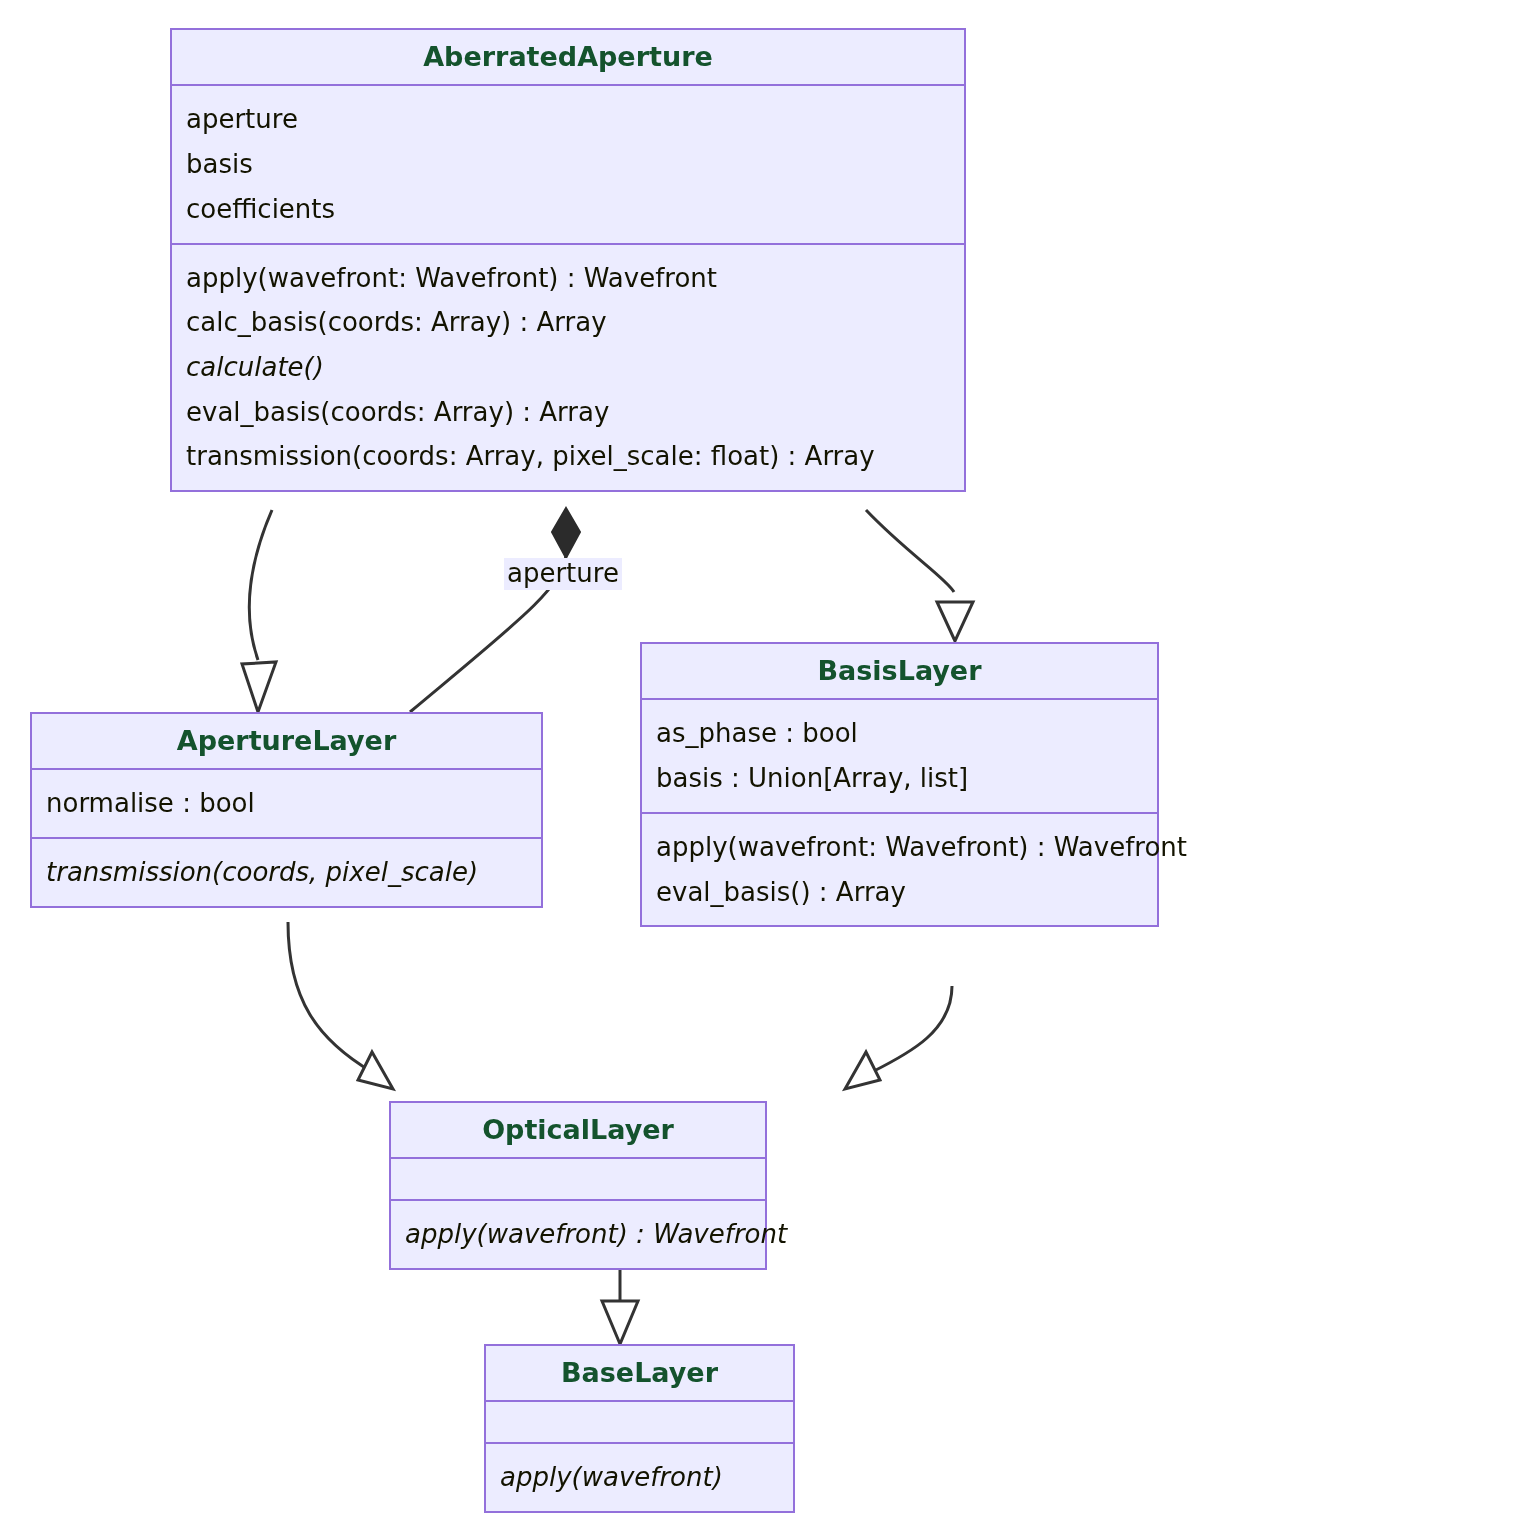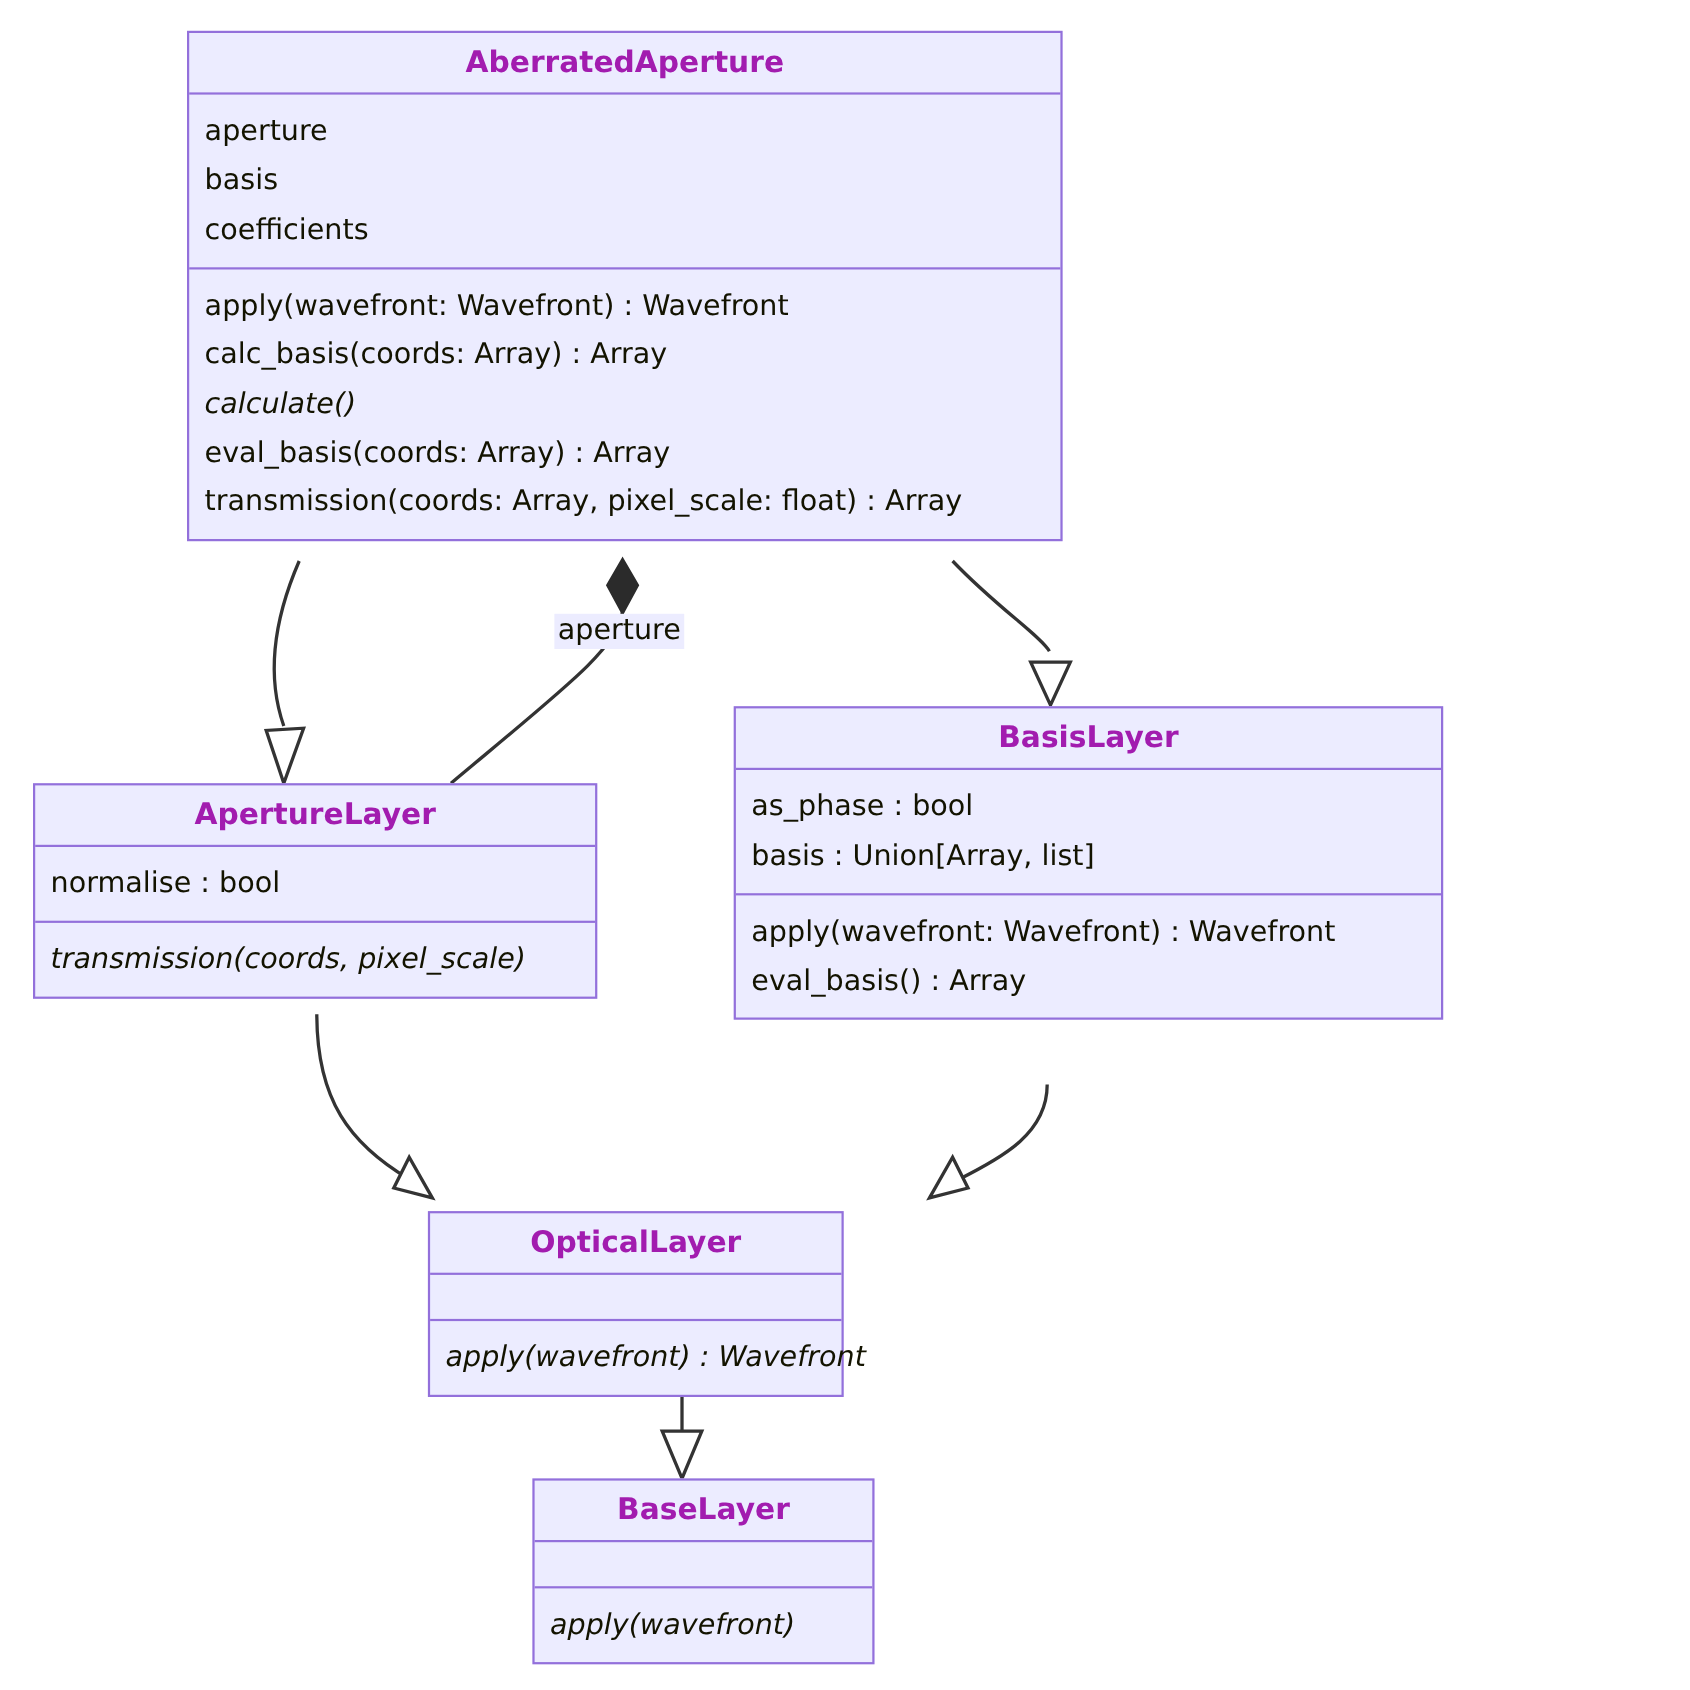--- a/index.html
+++ b/index.html
@@ -28,21 +28,21 @@
     box-sizing: border-box;
     border: 2px solid #9370db;
     background: #ececff;
     display: flex;
     flex-direction: column;
   }
   .cls-title {
     text-align: center;
     font-weight: bold;
     font-size: 27px;
-    color: #a21caf;
+    color: #14532d;
     padding: 13px 12px 13px 12px;
     border-bottom: 2px solid #9370db;
     line-height: 1.05;
   }
   .cls-compartment {
     padding: 11px 14px 11px 14px;
     border-bottom: 2px solid #9370db;
   }
   .cls-compartment:last-child {
     border-bottom: none;
@@ -129,21 +129,21 @@
   <div class="uml-class" style="left:30px; top:712px; width:513px;">
     <div class="cls-title">ApertureLayer</div>
     <div class="cls-compartment">
       <div class="member">normalise : bool</div>
     </div>
     <div class="cls-compartment">
       <div class="member abstract">transmission(coords, pixel_scale)</div>
     </div>
   </div>
 
-  <div class="uml-class" style="left:640px; top:642px; width:645px;margin-left:27px;">
+  <div class="uml-class" style="left:640px; top:642px; width:519px;">
     <div class="cls-title">BasisLayer</div>
     <div class="cls-compartment">
       <div class="member">as_phase : bool</div>
       <div class="member">basis : Union[Array, list]</div>
     </div>
     <div class="cls-compartment">
       <div class="member">apply(wavefront: Wavefront) : Wavefront</div>
       <div class="member">eval_basis() : Array</div>
     </div>
   </div>

